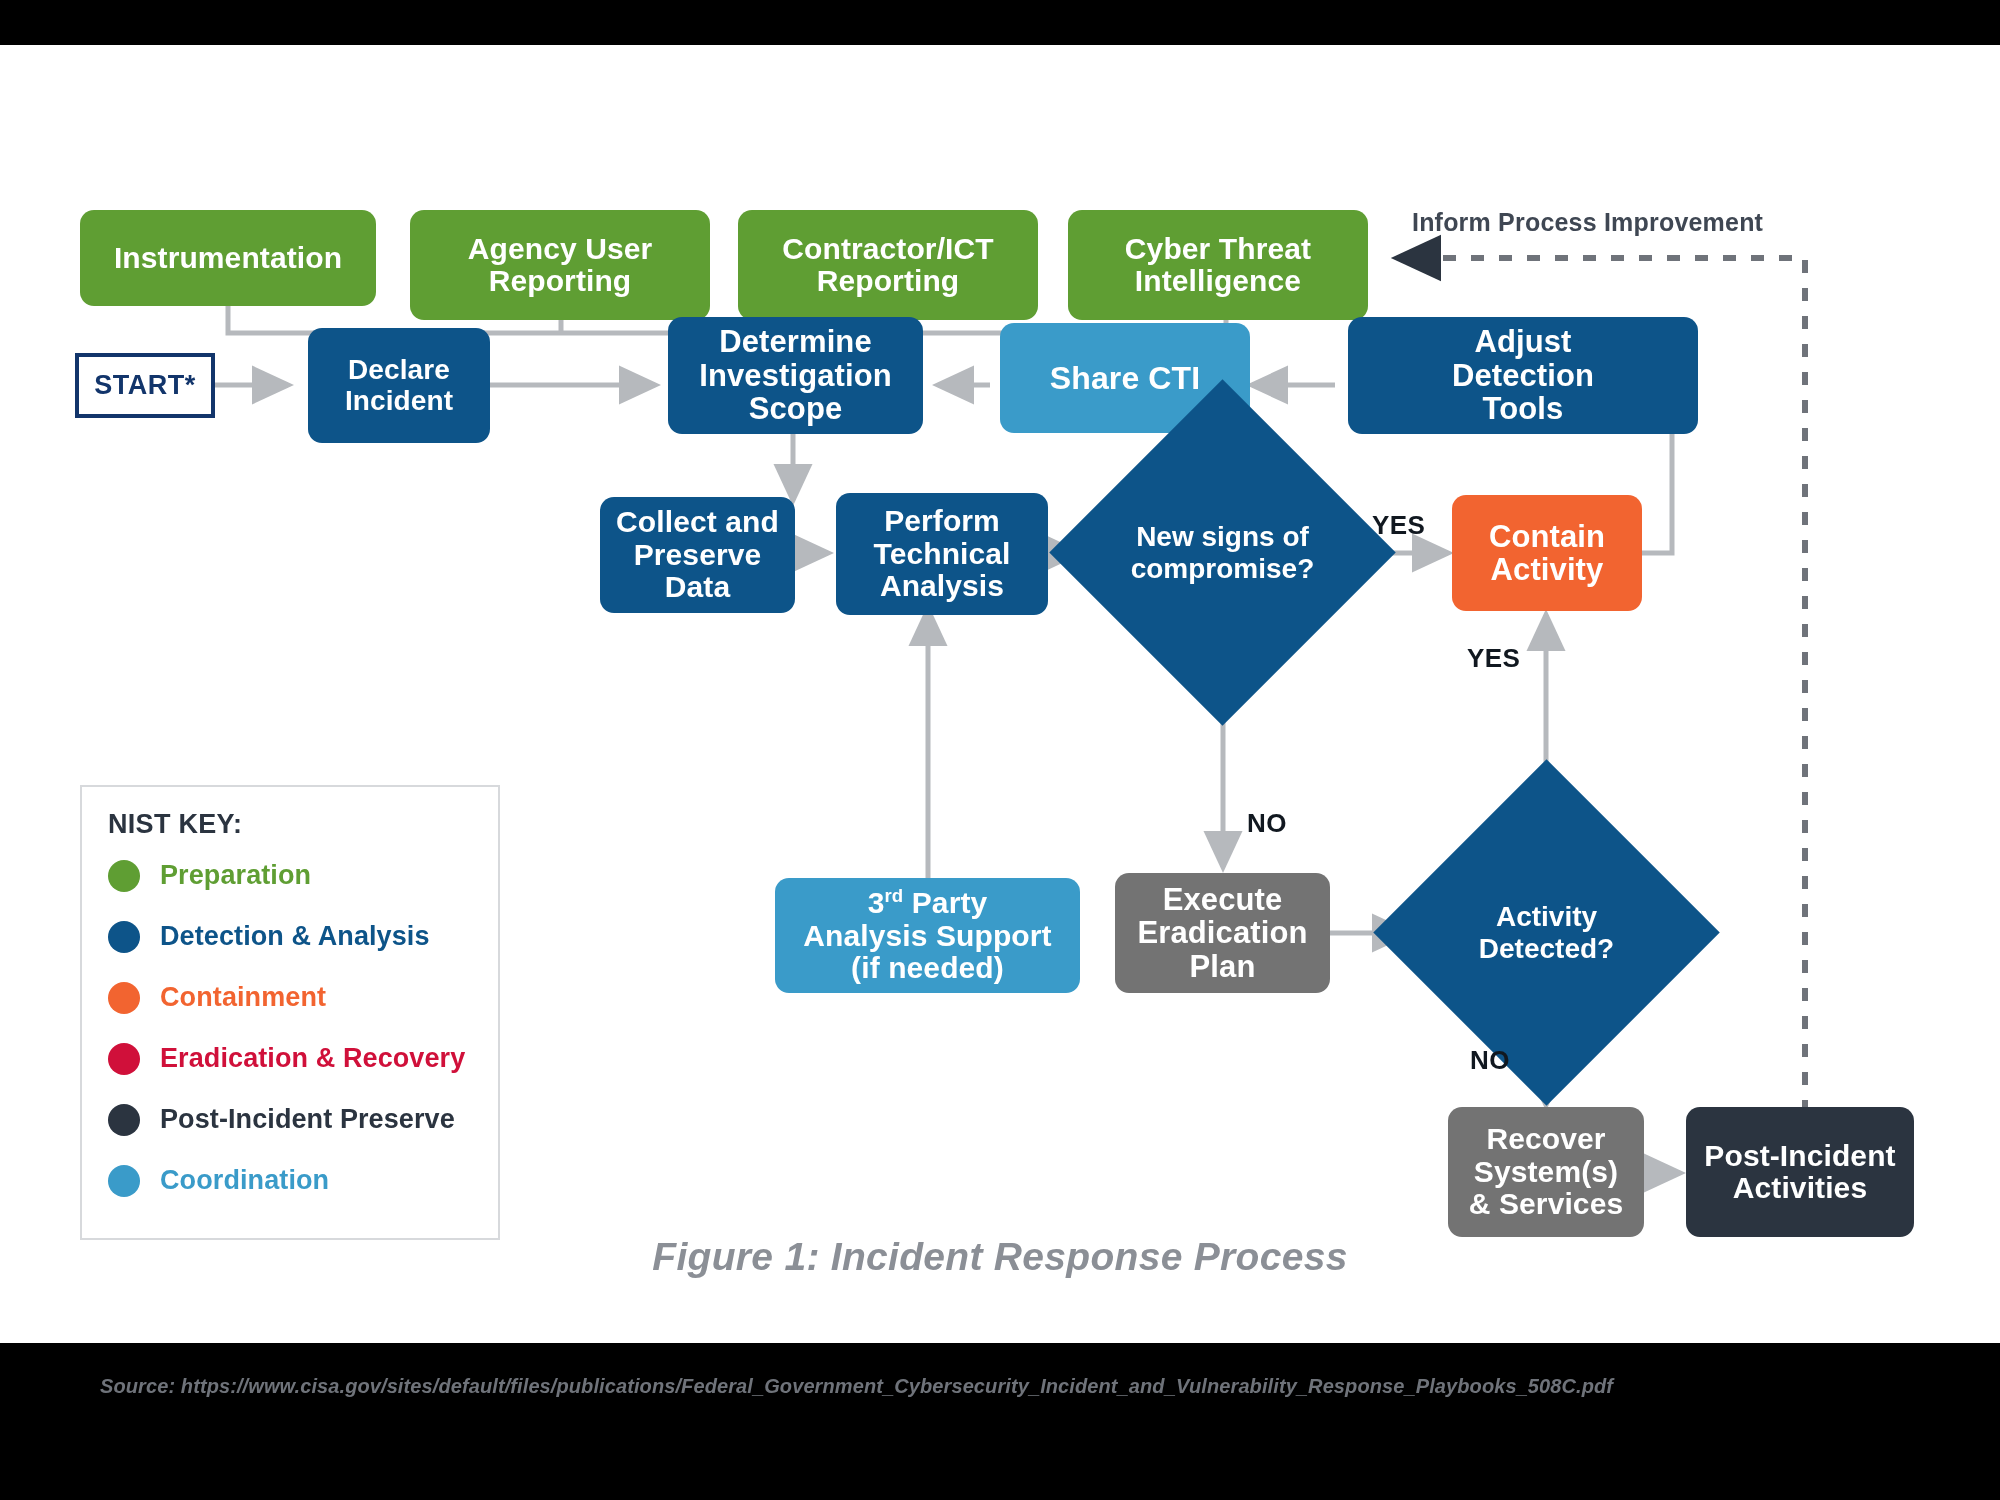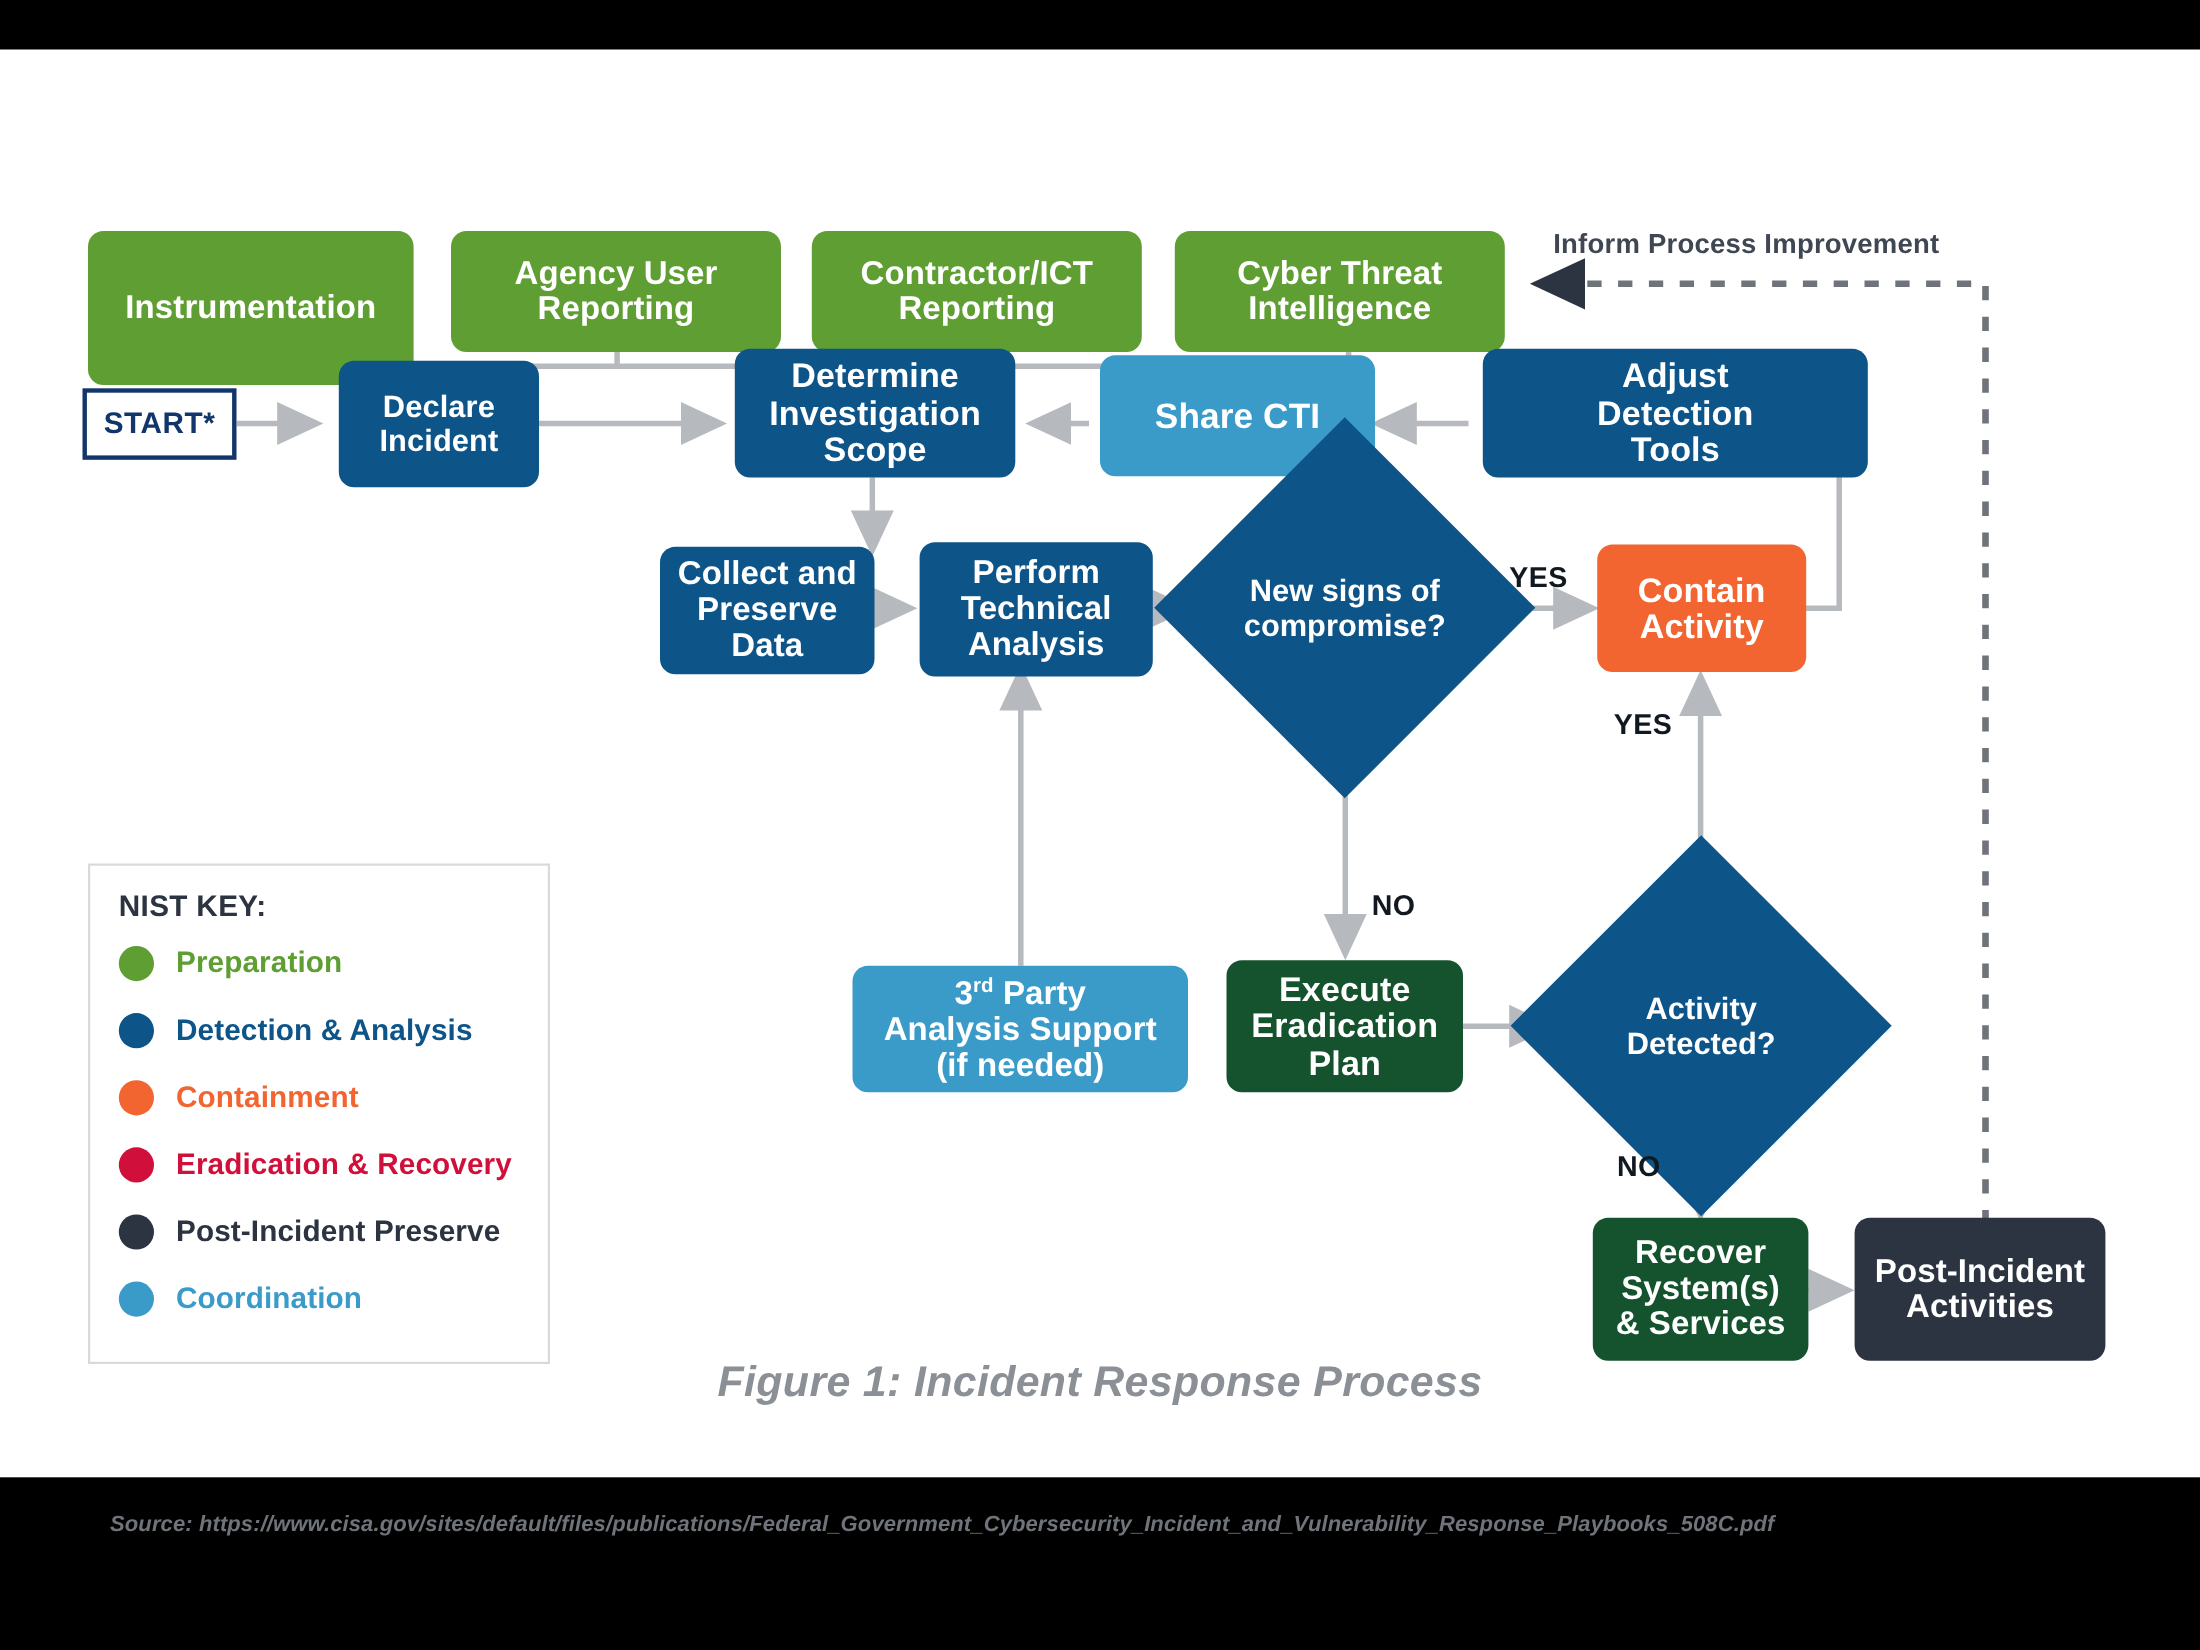--- a/index.html
+++ b/index.html
@@ -32,21 +32,21 @@
     line-height:1.08;
     border-radius:14px;
     box-sizing:border-box;
     letter-spacing:.1px;
     z-index:3;
   }
   .green   {background:#5f9e33;}
   .navy    {background:#0d5489;}
   .lblue   {background:#3a9bc9;}
   .orange  {background:#f26430;justify-content:center;}
-  .red     {background:#14532d;}
+  .red     {background:#737373;}
   .dark    {background:#2b3440;}
 
   .startbox{
     position:absolute;
     background:#ffffff;
     border:4px solid #12356b;
     color:#12356b;
     display:flex;align-items:center;justify-content:center;
     font-weight:bold;
     font-size:27px;
@@ -185,21 +185,21 @@
         <path d="M1644,1128 L1680,1128" marker-end="url(#ah)"></path>
 
         <path d="M1639,508 L1672,508 L1672,340 L1658,340" marker-end="url(#ah)"></path>
       </g>
 
       <g fill="none" stroke="#6f737a" stroke-width="6" stroke-dasharray="13 15">
         <path d="M1805,1068 L1805,213 L1398,213" marker-end="url(#ahd)"></path>
       </g>
     </svg>
 
-    <div class="node green" style="left:80px;top:165px;width:296px;height:140px;font-size:30px;">
+    <div class="node green" style="left:80px;top:165px;width:296px;height:96px;font-size:30px;">
       <span>Instrumentation</span>
     </div>
 
     <div class="node green" style="left:410px;top:165px;width:300px;height:110px;font-size:30px;">
       <span style="white-space:pre-line;">Agency User
 Reporting</span>
     </div>
 
     <div class="node green" style="left:738px;top:165px;width:300px;height:110px;font-size:30px;">
       <span style="white-space:pre-line;">Contractor/ICT

